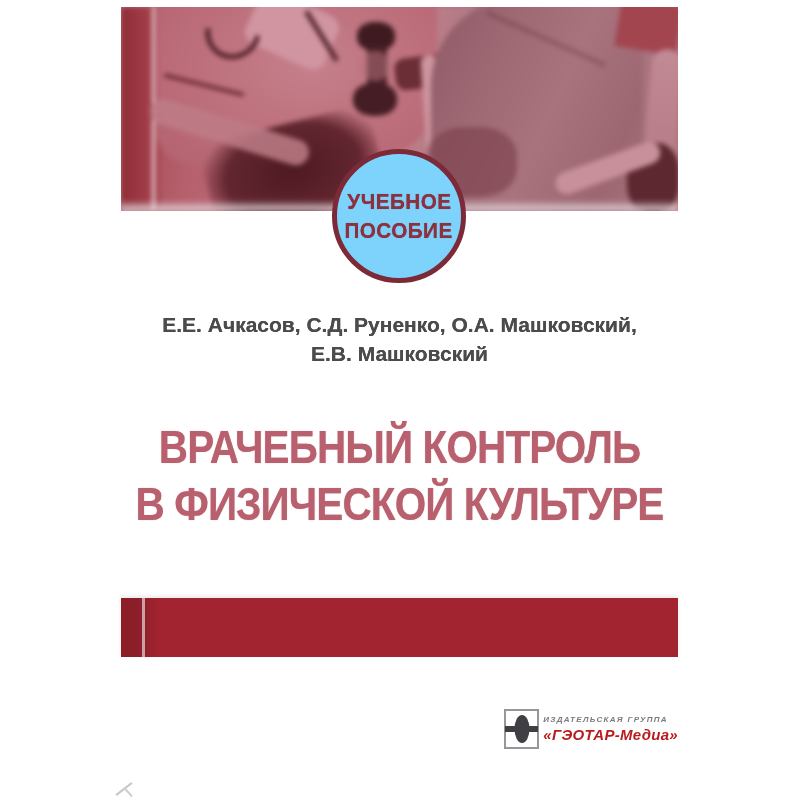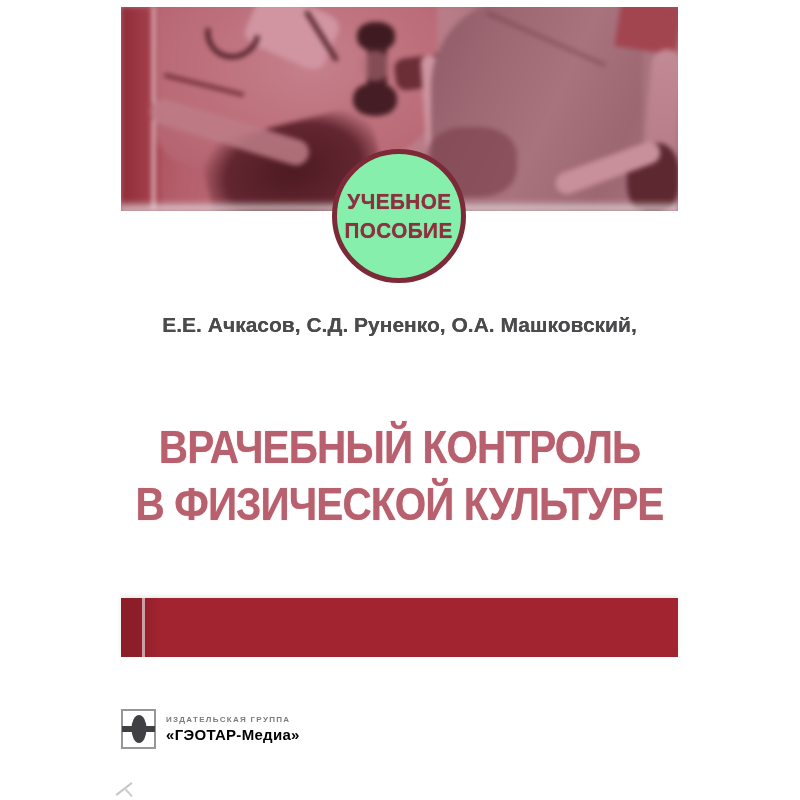--- a/index.html
+++ b/index.html
@@ -30,41 +30,41 @@
   .patient{left:310px;top:-10px;width:212px;height:220px;background:linear-gradient(115deg,#8d5a66 0%,#9e6873 28%,#a9737e 55%,#9d6772 82%,#a6707b 100%);border-radius:90px 0 0 0;}
   .patient-crease{left:360px;top:30px;width:130px;height:4px;background:rgba(90,40,50,.35);transform:rotate(24deg);}
   .tr-dark{left:497px;top:-6px;width:62px;height:50px;background:#a2454f;transform:rotate(9deg);}
   .patient-arm{left:527px;top:42px;width:30px;height:120px;background:linear-gradient(#c28a95,#b67c88);border-radius:15px;transform:rotate(5deg);}
   .br-blob{left:506px;top:136px;width:52px;height:70px;background:#5d2830;border-radius:40%;}
   .hand-light{left:432px;top:150px;width:110px;height:22px;background:#c8909b;transform:rotate(-20deg);border-radius:11px;}
   .mid-dark{left:306px;top:120px;width:90px;height:70px;background:rgba(120,62,74,.6);border-radius:40%;}
   .bottom-fade{left:0;bottom:0;width:557px;height:11px;background:linear-gradient(to bottom,rgba(228,221,224,0),rgba(226,219,223,.95));}
 
   
-  .badge{left:332px;top:149px;width:134px;height:134px;box-sizing:border-box;border:5px solid #7c2a37;border-radius:50%;background:#86efac;display:flex;flex-direction:column;align-items:center;justify-content:center;transform:translateY(0);}
+  .badge{left:332px;top:149px;width:134px;height:134px;box-sizing:border-box;border:5px solid #7c2a37;border-radius:50%;background:#7dd3fc;display:flex;flex-direction:column;align-items:center;justify-content:center;transform:translateY(0);}
   .badge-line{font-size:22px;font-weight:700;color:#8c3140;line-height:29px;letter-spacing:.5px;transform:scaleX(.94);text-shadow:0 0 .7px #8c3140;}
 
   
   .authors{left:121px;top:310px;width:557px;text-align:center;color:#4b4b4d;font-size:21px;font-weight:700;line-height:29px;text-shadow:0 0 .5px #4b4b4d;}
 
   
   .title{left:61px;top:419px;width:677px;text-align:center;color:#b8606d;font-size:46px;font-weight:700;line-height:57px;letter-spacing:-1px;transform:scaleX(.88);transform-origin:50% 0;text-shadow:0 0 1px rgba(184,96,109,.7);}
 
   
   .redbar{left:121px;top:598px;width:557px;height:59px;background:linear-gradient(to right,#8c1e2a 0%,#8c1e2a 3%,#a22430 7%,#a22430 100%);box-shadow:0 -2px 4px rgba(140,140,140,.18);}
   .redbar-line{left:21px;top:0;width:3px;height:59px;background:rgba(238,226,230,.65);}
 
   
-  .publisher{left:121px;top:709px;width:557px;display:flex;justify-content:flex-start;align-items:center;gap:10px;}
+  .publisher{left:121px;top:709px;width:557px;display:flex;justify-content:flex-end;align-items:center;gap:4px;font-style:italic;}
   .logo-box{width:31px;height:36px;border:2px solid #97979a;background:#fff;position:relative;flex:0 0 auto;}
   .logo-lens{position:absolute;left:50%;top:50%;transform:translate(-50%,-50%);width:15px;height:28px;background:#404044;border-radius:50%;}
   .logo-band{position:absolute;left:-1px;right:-1px;top:15px;height:6px;background:#404044;}
   .pub-text{display:flex;flex-direction:column;align-items:flex-start;}
   .pub-group{font-size:8px;font-weight:700;letter-spacing:1.3px;color:#7b7b7e;}
-  .pub-name{font-size:15px;font-weight:700;color:#000000;margin-top:2px;letter-spacing:.3px;}
+  .pub-name{font-size:15px;font-weight:700;color:#b91c1c;margin-top:2px;letter-spacing:.3px;}
 
   
   .scratch1{left:114px;top:788px;width:20px;height:2px;background:#c7c7c9;transform:rotate(-38deg);}
   .scratch2{left:122px;top:791px;width:12px;height:2px;background:#cfcfd1;transform:rotate(48deg);}
 </style>
 </head>
 <body>
 
 <div>
 
@@ -97,20 +97,21 @@
     </div>
   </div>
 
   <div class="abs badge">
     <div class="badge-line">УЧЕБНОЕ</div>
     <div class="badge-line">ПОСОБИЕ</div>
   </div>
 
   <div class="abs authors">
     <div>Е.Е. Ачкасов, С.Д. Руненко, О.А. Машковский,</div>
+    <div>Е.В. Машковский</div>
   </div>
 
   <div class="abs title">
     <div>ВРАЧЕБНЫЙ КОНТРОЛЬ</div>
     <div>В ФИЗИЧЕСКОЙ КУЛЬТУРЕ</div>
   </div>
 
   <div class="abs redbar">
     <div class="abs redbar-line"></div>
   </div>

